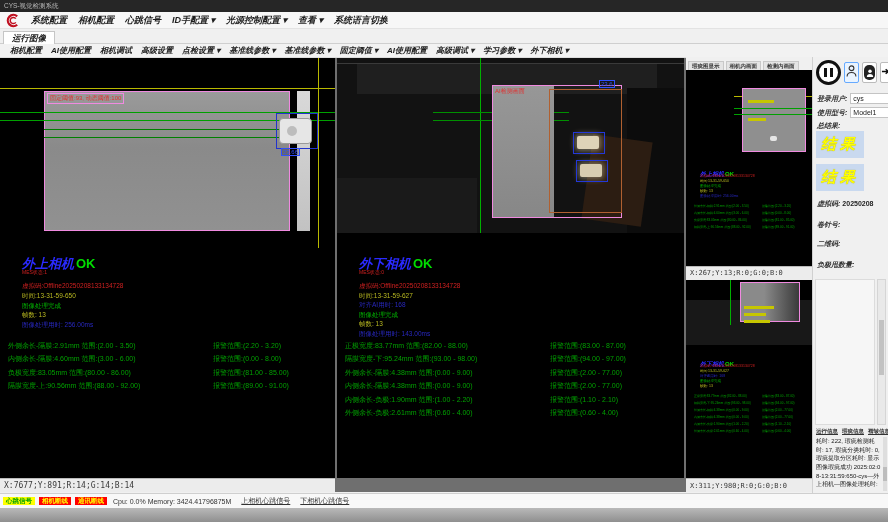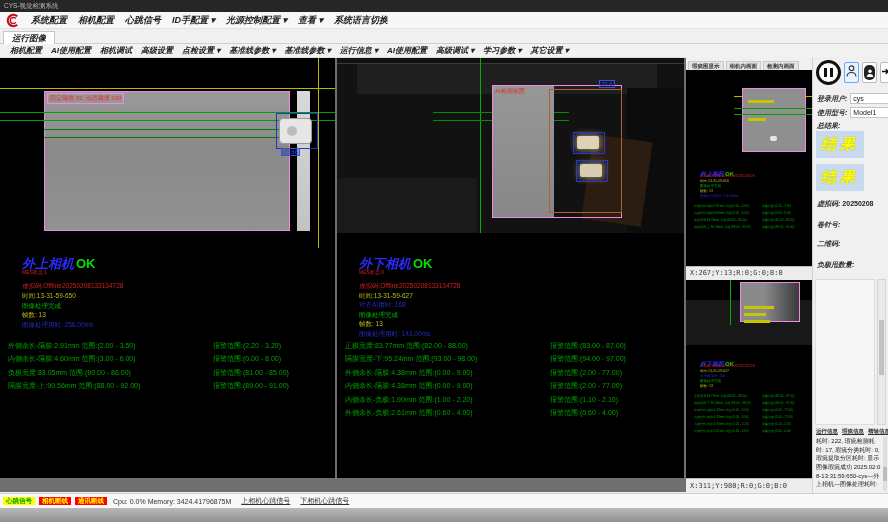--- a/index.html
+++ b/index.html
@@ -157,25 +157,25 @@
   </div>
 
   <div class="toolbar">
     <span class="tb-item">相机配置</span>
     <span class="tb-item">AI使用配置</span>
     <span class="tb-item">相机调试</span>
     <span class="tb-item">高级设置</span>
     <span class="tb-item">点检设置 ▾</span>
     <span class="tb-item">基准线参数 ▾</span>
     <span class="tb-item">基准线参数 ▾</span>
-    <span class="tb-item">运行信息 ▾</span>
+    <span class="tb-item">固定阈值 ▾</span>
     <span class="tb-item">AI使用配置</span>
     <span class="tb-item">高级调试 ▾</span>
     <span class="tb-item">学习参数 ▾</span>
-    <span class="tb-item">其它设置 ▾</span>
+    <span class="tb-item">外下相机 ▾</span>
   </div>
 
   <div class="viewsbg"></div>
 
   <div class="view" id="vleft">
     <div class="yline-h"></div>
     <div class="sheetL"></div>
     <div class="brightband"></div>
     <div class="glineA"></div>
     <div class="glineB"></div>
@@ -209,20 +209,21 @@
       <div class="mrow">
           <span class="mt">负极宽度:83.05mm 范围:(80.00 - 86.00)</span>
           <span class="ma">报警范围:(81.00 - 85.00)</span>
         </div>
       <div class="mrow">
           <span class="mt">隔膜宽度-上:90.56mm 范围:(88.00 - 92.00)</span>
           <span class="ma">报警范围:(89.00 - 91.00)</span>
         </div>
     </div>
   </div>
+  <div class="coordbar" id="cbl">X:7677;Y:891;R:14;G:14;B:14</div>
 
   <div class="view" id="vright">
     <div class="mach1"></div>
     <div class="mach2"></div>
     <div class="mach3"></div>
     <div class="mach4"></div>
     <div class="machline"></div>
     <div class="gvlineR"></div>
     <div class="glineRA"></div>
     <div class="glineRB"></div>

